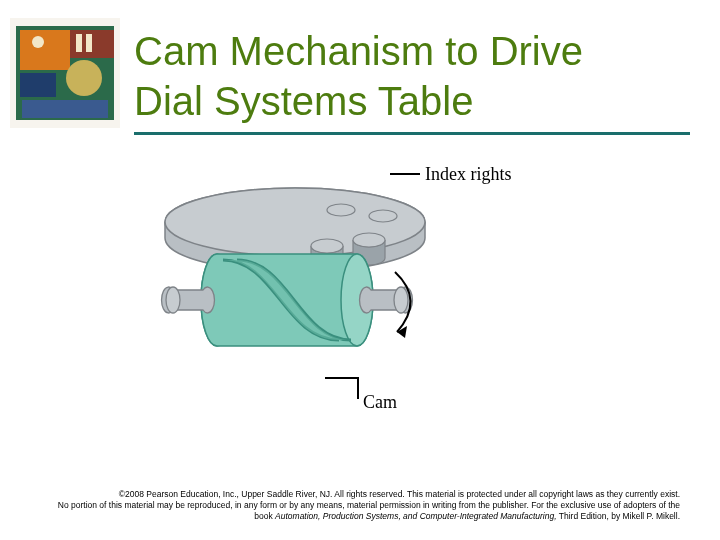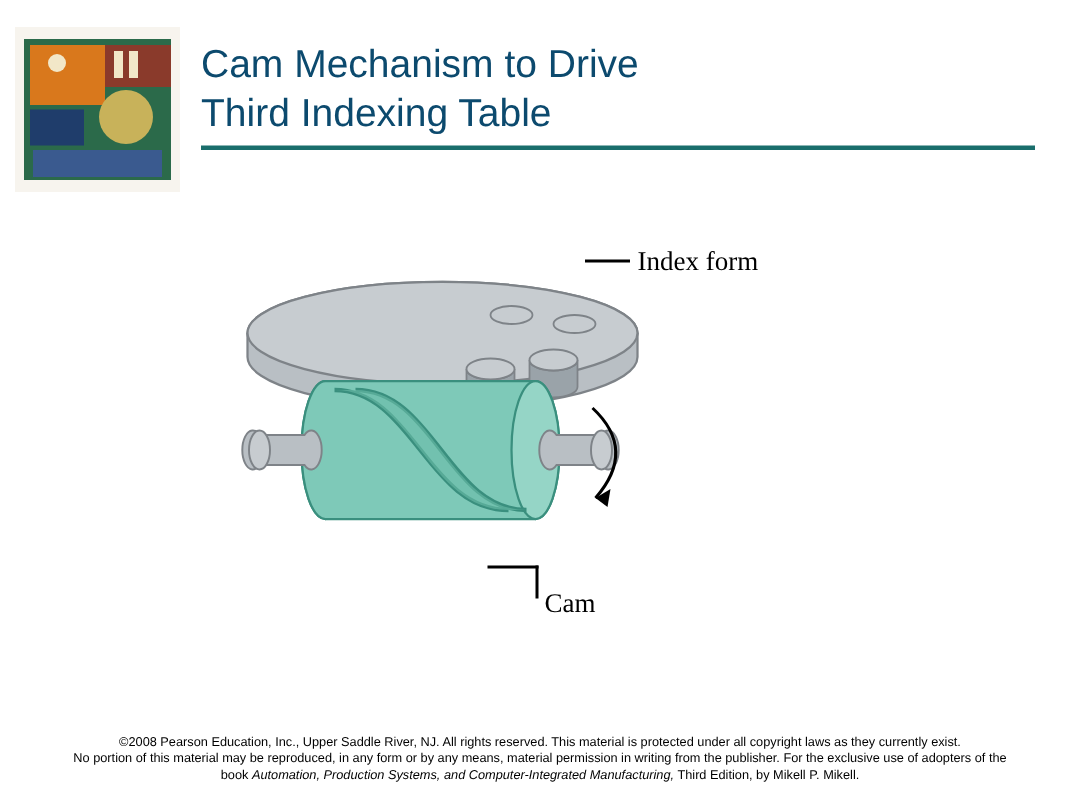--- a/index.html
+++ b/index.html
@@ -21,22 +21,22 @@
     height: 110px;
     margin-right: 14px;
     flex-shrink: 0;
   }
   .title-block {
     flex: 1;
     padding-top: 8px;
     padding-right: 30px;
   }
   .title {
-    font-size: 26px;
-    color: #0c4a6e;
+    font-size: 40px;
+    color: #4d7c0f;
     line-height: 1.25;
     font-weight: 400;
   }
   .title-underline {
     border-bottom: 3px solid #1a6e6c;
     margin-top: 6px;
     width: 100%;
   }
   .diagram {
     position: absolute;
@@ -54,21 +54,21 @@
   }
   .label-line {
     position: absolute;
     background: #000;
   }
   .footer {
     position: absolute;
     bottom: 18px;
     left: 0;
     width: 100%;
-    text-align: center;
+    text-align: right;
     font-size: 8.5px;
     line-height: 1.3;
     color: #000;
     padding: 0 40px;
   }
   .footer em { }
 </style>
 </head>
 <body>
 
@@ -83,29 +83,29 @@
       <circle cx="74" cy="60" r="18" fill="#c8b25a"></circle>
       <rect x="12" y="82" width="86" height="18" fill="#3a5a8f"></rect>
       <circle cx="28" cy="24" r="6" fill="#f2e7c8"></circle>
       <rect x="66" y="16" width="6" height="18" fill="#f2e7c8"></rect>
       <rect x="76" y="16" width="6" height="18" fill="#f2e7c8"></rect>
     </svg>
   </div>
   <div class="title-block">
     <div class="title">
       <span>Cam Mechanism to Drive</span><br>
-      <span>Third Indexing Table</span>
+      <span>Dial Systems Table</span>
     </div>
     <div class="title-underline"></div>
   </div>
 </div>
 
 <div class="diagram">
   
-  <div class="label" style="left:300px; top:4px;">Index form</div>
+  <div class="label" style="left:300px; top:4px;">Index rights</div>
   <div class="label-line" style="left:265px; top:13px; width:30px; height:1.5px;"></div>
 
   
   <div class="label" style="left:238px; top:232px;">Cam</div>
   <div class="label-line" style="left:200px; top:217px; height:1.5px; width:34px;"></div>
   <div class="label-line" style="left:232px; top:217px; height:22px; width:1.5px;"></div>
 
   <svg viewBox="0 0 470 260" width="470" height="260">
 
     <path d="M 90 42 Q 145 22 200 34" fill="none" stroke="#000" stroke-width="2"></path>

